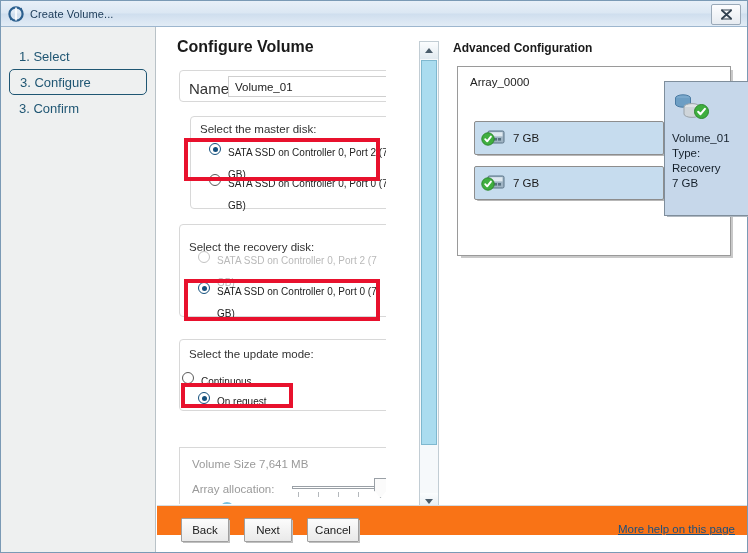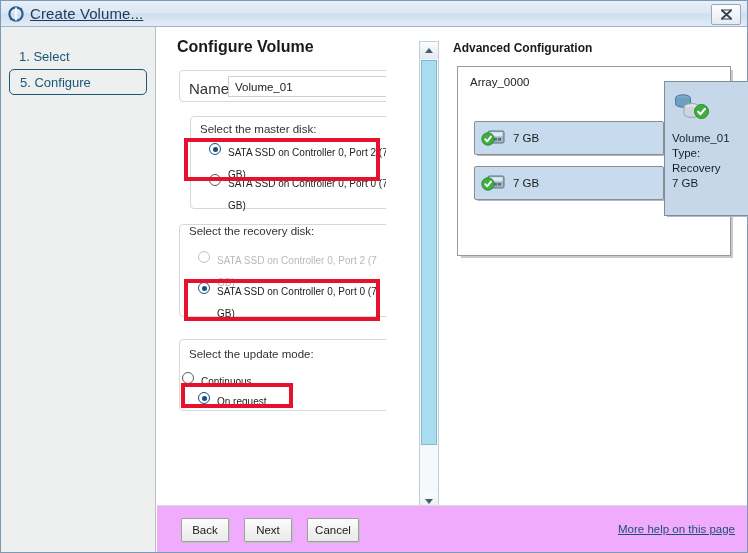--- a/index.html
+++ b/index.html
@@ -9,21 +9,21 @@
     font-size:12px;color:#1a1a1a;background:#ffffff;
   }
   #app{position:relative;width:748px;height:553px;box-sizing:border-box;
        border:1px solid #7a9ab5;background:#ffffff;}
 
   
   .titlebar{position:absolute;left:0;top:0;width:746px;height:26px;
     background:linear-gradient(to bottom,#e8f0f8 0%,#dbe7f3 48%,#cfdeee 52%,#e2ecf6 100%);
     border-bottom:1px solid #9db6ce;display:flex;align-items:center;box-sizing:border-box;}
   .tb-icon{width:16px;height:16px;margin-left:7px;margin-right:6px;position:relative;flex:none;}
-  .tb-title{font-size:15px;color:#1b3a57;letter-spacing:.1px;text-decoration:underline;}
+  .tb-title{font-size:11px;color:#1b3a57;letter-spacing:.1px;}
   .tb-close{position:absolute;right:6px;top:3px;width:28px;height:19px;
     border:1px solid #9aa9b8;border-radius:2px;
     background:linear-gradient(to bottom,#fdfdfe,#e6ebf1);
     display:flex;align-items:center;justify-content:center;
     font-size:12px;color:#2a3a4a;font-family:"Liberation Sans",sans-serif;}
 
   
   .sidebar{position:absolute;left:0;top:26px;width:155px;height:525px;
     background:#eef0f0;border-right:1px solid #b9c2c7;box-sizing:border-box;}
   .step{margin:0 8px;height:26px;display:flex;align-items:center;
@@ -95,22 +95,22 @@
   .diskbar{position:absolute;left:16px;width:190px;height:34px;background:#c6dcee;
     border:1px solid #8d8d8d;border-radius:2px;box-sizing:border-box;
     display:flex;align-items:center;box-shadow:2px 2px 0 -1px #b7b7b7;}
   .diskbar .txt{font-size:11.5px;color:#1a1a1a;margin-left:6px;}
   .volbox{position:absolute;left:206px;top:14px;width:85px;height:135px;
     background:#c6d7ea;border:1px solid #7f8e9c;box-sizing:border-box;padding:9px 7px;
     box-shadow:2px 2px 0 -1px #b0b8c0;}
   .volbox .line{font-size:11.5px;color:#15202b;line-height:15px;}
 
   
-  .footer{position:absolute;left:156px;top:504px;width:590px;height:47px;
-    background:#f0abfc;border-top:1px solid #d4dce2;box-sizing:border-box;}
+  .footer{position:absolute;left:156px;top:504px;width:590px;height:30px;
+    background:#f97316;border-top:1px solid #d4dce2;box-sizing:border-box;}
   .btn{position:absolute;top:12px;width:48px;height:24px;
     background:linear-gradient(to bottom,#fcfcfc,#e9e9e9);
     border:1px solid #a0a0a0;border-radius:1px;box-sizing:border-box;
     display:flex;align-items:center;justify-content:center;font-size:11.5px;color:#1a1a1a;
     box-shadow:1.5px 1.5px 0 -0.5px #c0c0c0;}
   .helplink{position:absolute;right:12px;top:17px;font-size:11.5px;color:#1b4f7e;
     text-decoration:underline;}
 
   
   .redbox{position:absolute;border:4px solid #e8112d;box-sizing:border-box;}
@@ -136,21 +136,24 @@
         <path d="M1 1 L12 1 M1 10 L12 10" stroke="#30404f" stroke-width="1.2"></path>
       </svg>
     </div>
   </div>
 
   <div class="sidebar">
     <div class="step first">
       <span>1. Select</span>
     </div>
     <div class="step active">
-      <span>5. Configure</span>
+      <span>3. Configure</span>
+    </div>
+    <div class="step">
+      <span>3. Confirm</span>
     </div>
   </div>
 
   <div class="center">
 
     <div class="pane-title">Configure Volume</div>
 
     <div class="groupbox" style="left:22px;top:42px;width:234px;height:32px;">
       <span style="position:absolute;left:9px;top:9px;font-size:15px;color:#333;">Name:</span>
       <div style="position:absolute;left:48px;top:5px;width:176px;height:21px;border:1px solid #cfcfcf;
@@ -177,21 +180,21 @@
           <span class="arw up"></span>
         </div>
         <div class="vs-thumb" style="top:17px;height:47px;"></div>
         <div class="vs-btn bot" style="position:absolute;bottom:0;left:0;right:0;">
           <span class="arw dn"></span>
         </div>
       </div>
     </div>
 
     <div class="groupbox" style="left:22px;top:196px;width:234px;height:93px;">
-      <span class="gb-label" style="position:absolute;left:9px;top:0;text-align:right;">Select the recovery disk:</span>
+      <span class="gb-label" style="position:absolute;left:9px;top:16px;text-align:right;">Select the recovery disk:</span>
 
       <div class="radio-row" style="position:absolute;left:18px;top:25px;width:180px;">
         <span class="radio dis"></span>
         <span class="rlabel dis">SATA SSD on Controller 0, Port 2 (7 GB)</span>
       </div>
 
       <div class="radio-row" style="position:absolute;left:18px;top:56px;width:180px;">
         <span class="radio on"></span>
         <span class="rlabel">SATA SSD on Controller 0, Port 0 (7 GB)</span>
       </div>
@@ -215,20 +218,33 @@
         <span class="rlabel">Continuous</span>
       </div>
 
       <div class="radio-row" style="position:absolute;left:18px;top:51px;">
         <span class="radio on"></span>
         <span class="rlabel">On request</span>
       </div>
     </div>
 
 
+    <div class="tabpanel" style="left:22px;top:419px;width:234px;height:58px;">
+      <span style="position:absolute;left:12px;top:10px;font-size:11.5px;color:#9a9a9a;">Volume Size 7,641 MB</span>
+      <span style="position:absolute;left:12px;top:35px;font-size:11.5px;color:#9a9a9a;">Array allocation:</span>
+
+      <div class="slider-track" style="left:112px;top:38px;width:92px;"></div>
+      <div class="tick" style="left:118px;top:44px;"></div>
+      <div class="tick" style="left:138px;top:44px;"></div>
+      <div class="tick" style="left:158px;top:44px;"></div>
+      <div class="tick" style="left:178px;top:44px;"></div>
+      <div class="slider-thumb" style="left:194px;top:30px;"></div>
+      <div style="position:absolute;left:40px;top:54px;width:14px;height:14px;border-radius:50%;
+                  border:2px solid #79c2e0;box-sizing:border-box;"></div>
+    </div>
 
     <div class="redbox" style="left:27px;top:110px;width:196px;height:43px;"></div>
     <div class="redbox" style="left:27px;top:251px;width:196px;height:42px;"></div>
     <div class="redbox" style="left:24px;top:355px;width:112px;height:25px;"></div>
   </div>
 
   <div class="mainscroll">
     <div class="ms-btn">
       <span class="arw up"></span>
     </div>

